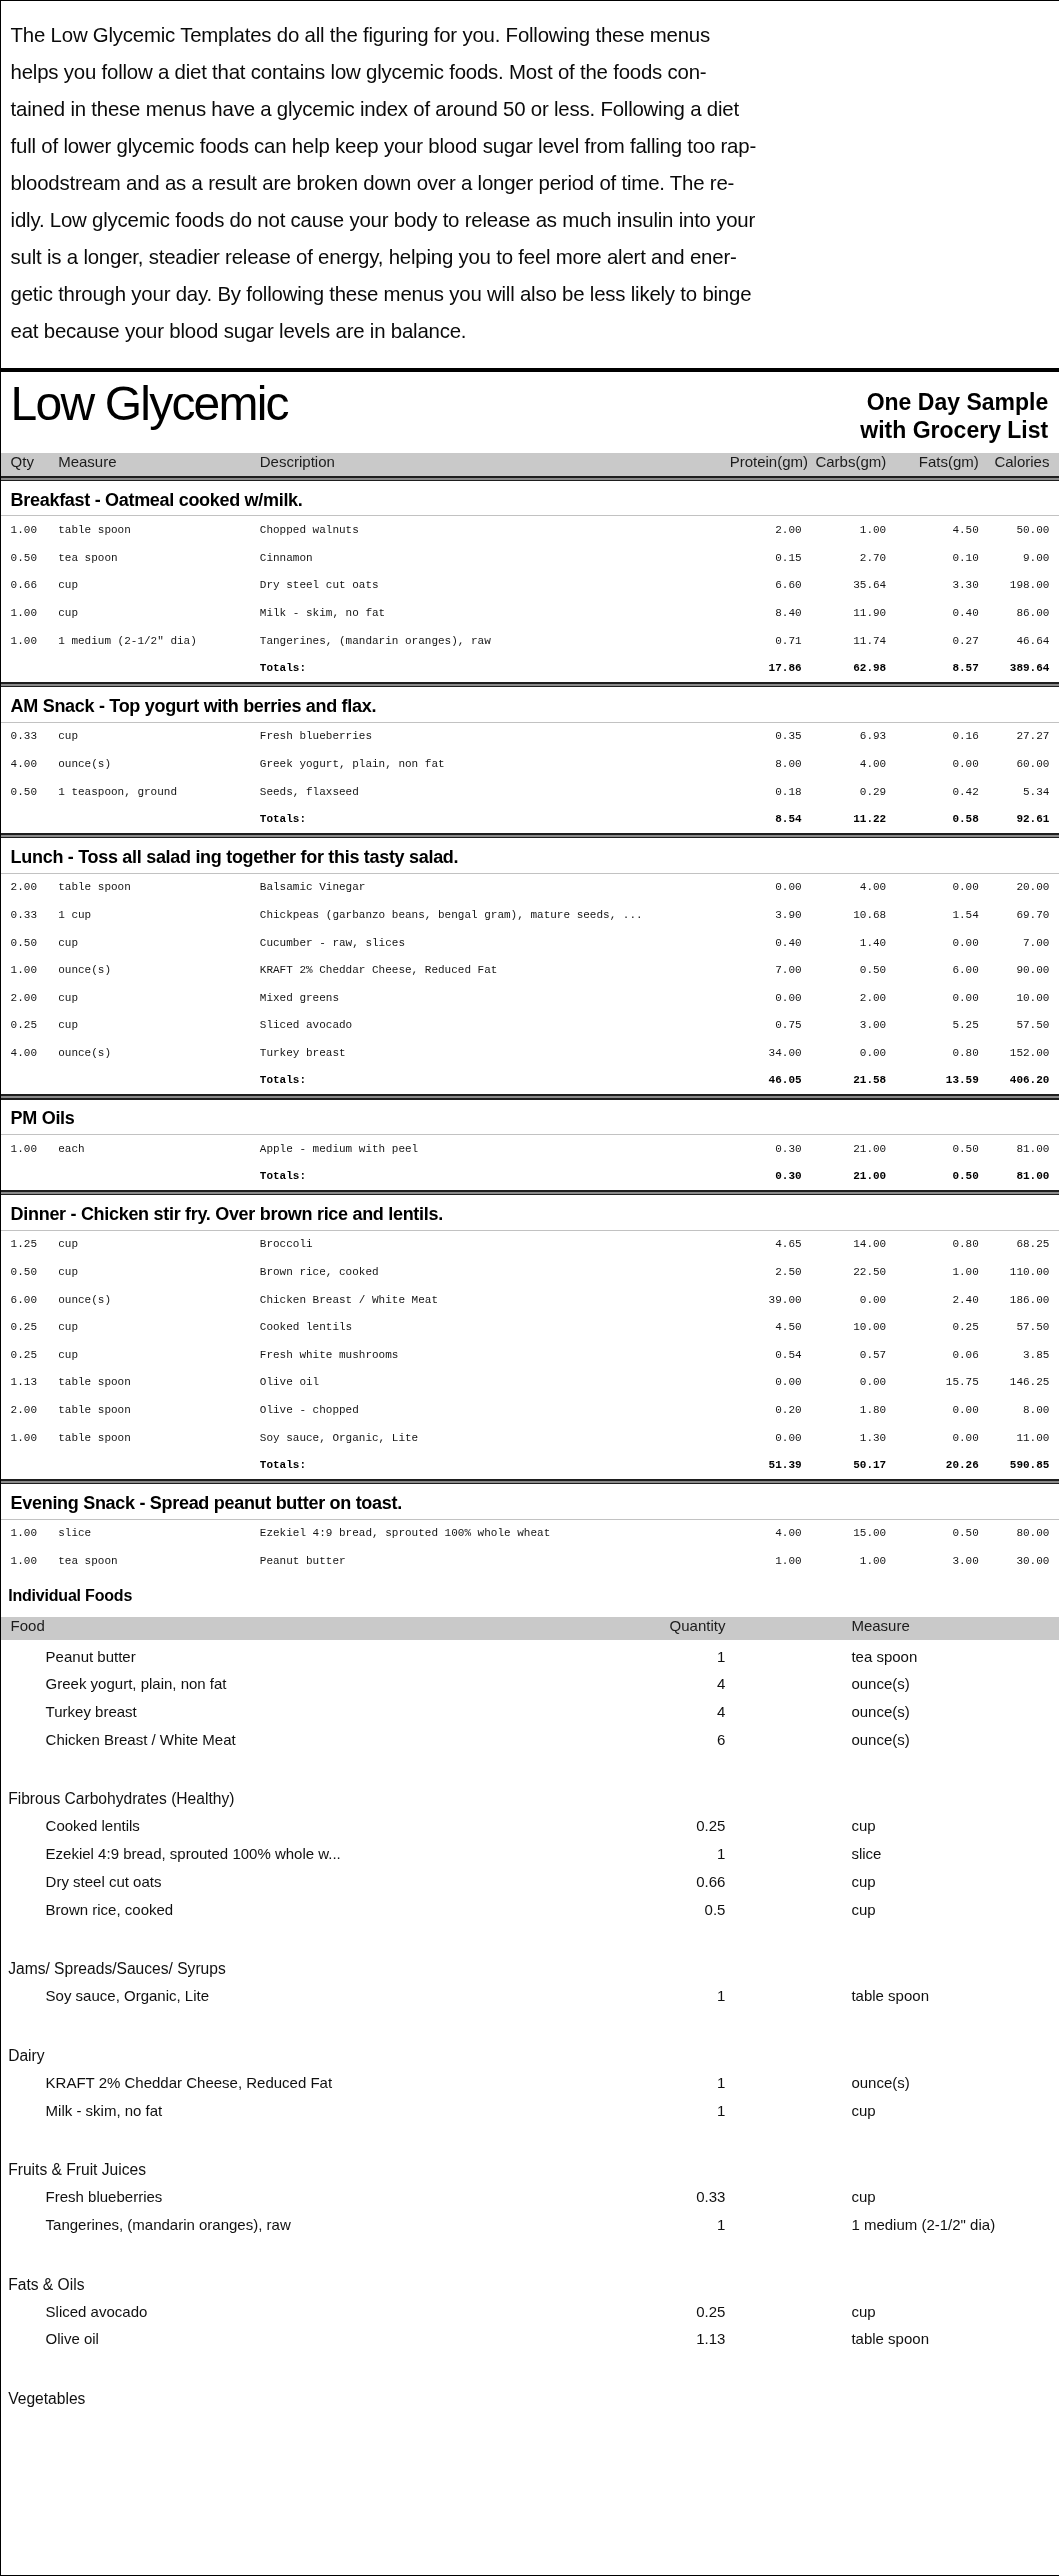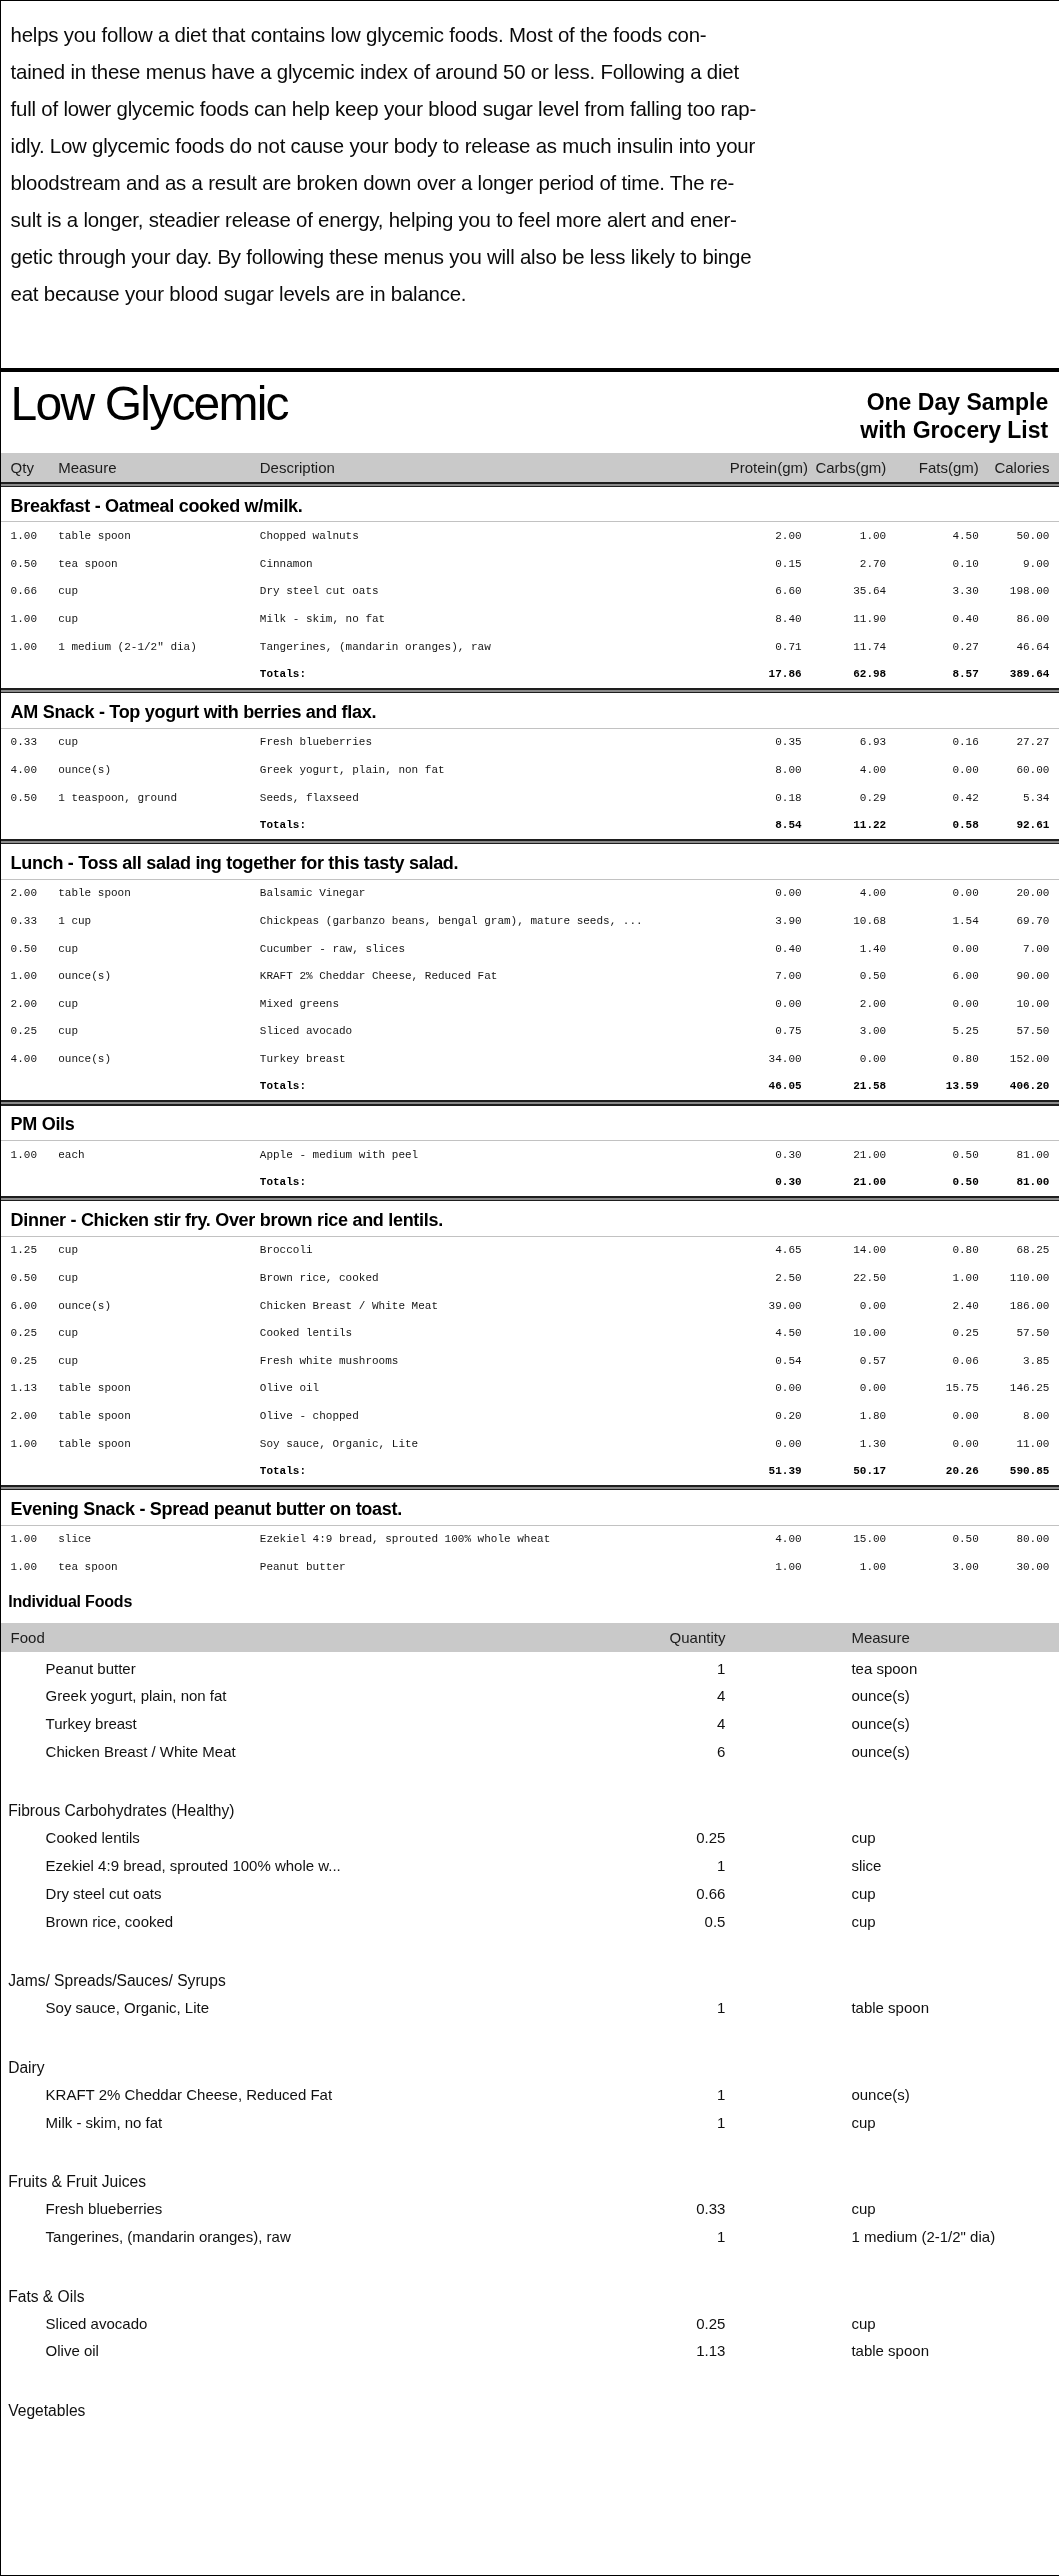--- a/index.html
+++ b/index.html
@@ -19,21 +19,21 @@
     padding:7.2px 10.8px 2.4px 9.6px;}
   .doc-title{font-size:48px;font-weight:normal;letter-spacing:-1.8px;line-height:1.05;text-align:center;}
   .doc-subtitle{text-align:right;font-weight:bold;font-size:23px;line-height:1.22;padding-top:9.6px;}
   
   .menu-cols{display:grid;grid-template-columns:44px 198px 1fr 72px 81px 89px 67px;
     column-gap:3.6px;padding:0 9.6px;align-items:baseline;}
   .food-cols{display:grid;grid-template-columns:1fr 96px 303px;column-gap:21px;
     padding:0 9.6px;align-items:baseline;}
   .num{text-align:right;}
   
-  .gray-bar{background:#c9c9c9;padding-top:6px;padding-bottom:6px;
+  .gray-bar{background:#c9c9c9;padding-bottom:6px;
     font-size:15px;color:#1c1c1c;margin-top:6px;}
   .thick-rule{height:5.4px;background:linear-gradient(to bottom,#1e1e1e 0 1.8px,#8a8a8a 1.8px 3.6px,#1e1e1e 3.6px 5.4px);}
   
   .section-header{font-size:18px;font-weight:bold;padding:8.4px 9.6px 4.8px 9.6px;
     border-bottom:1.2px solid #c2c2c2;letter-spacing:-0.3px;}
   .menu-row{font-size:11px;padding-top:7.8px;padding-bottom:7.8px;color:#141414;font-family:Liberation Mono, monospace;}
   .menu-row.totals{font-weight:bold;color:#000;}
   
   .if-title{font-size:16px;font-weight:bold;padding:12px 9.6px 6px 7.2px;letter-spacing:-0.2px;}
   .measure-pad{padding-left:105px;}
@@ -42,25 +42,26 @@
   .food-row .food-name{padding-left:35px;}
   .cat-block{margin-top:30px;}
   .cat-block:first-child{margin-top:2.4px;}
 </style>
 </head>
 <body>
 
 <div class="page">
 
   <div class="intro" id="intro-box">
+      <div>The Low Glycemic Templates do all the figuring for you.  Following these menus</div>
       <div>helps you follow a diet that contains low glycemic foods.  Most of the foods con-</div>
       <div>tained in these menus have a glycemic index of around 50 or less.  Following a diet</div>
       <div>full of lower glycemic foods can help keep your blood sugar level from falling too rap-</div>
+      <div>bloodstream and as a result are broken down over a longer period of time.  The re-</div>
       <div>idly.  Low glycemic foods do not cause your body to release as much insulin into your</div>
-      <div>bloodstream and as a result are broken down over a longer period of time.  The re-</div>
       <div>sult is a longer, steadier release of energy, helping you to feel more alert and ener-</div>
       <div>getic through your day.  By following these menus you will also be less likely to binge</div>
       <div>eat because your blood sugar levels are in balance.</div>
     </div>
 
   <div class="black-rule"></div>
 
   <div class="title-row">
     <div class="doc-title">Low Glycemic</div>
     <div class="doc-subtitle">

